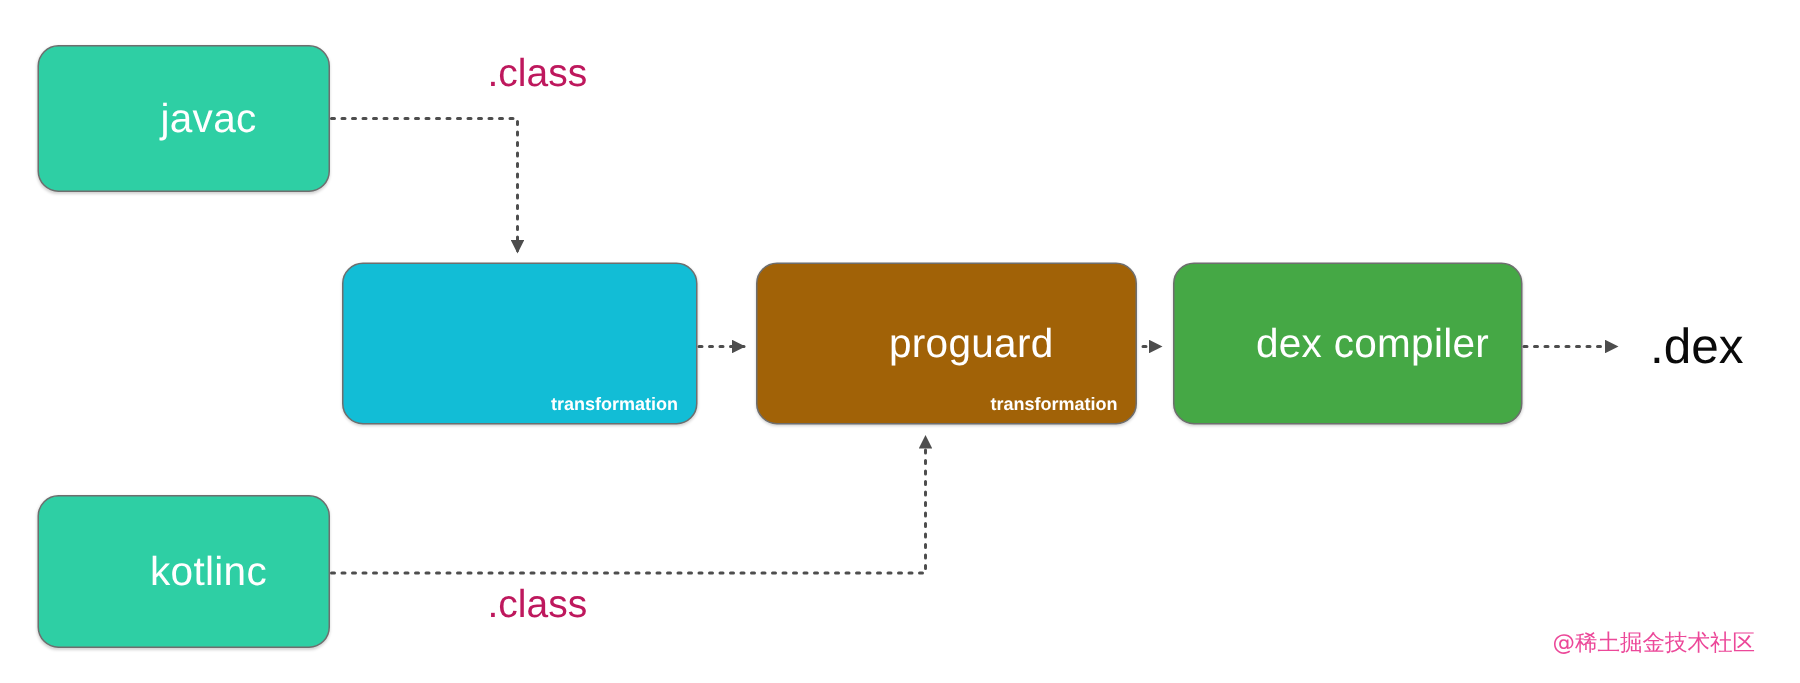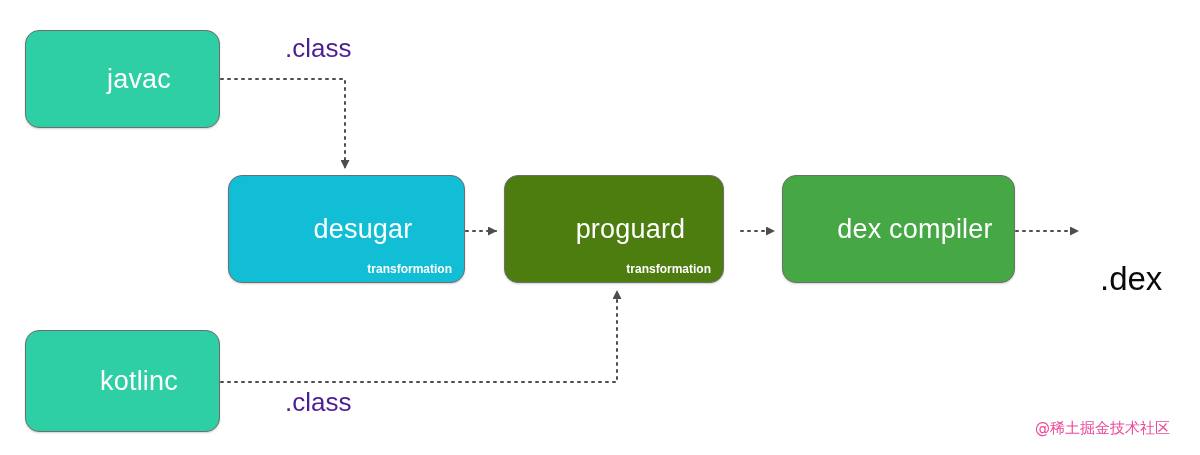--- a/index.html
+++ b/index.html
@@ -49,32 +49,32 @@
     right: 12px;
     bottom: 7px;
     color: #ffffff;
     font-size: 12px;
     font-weight: 700;
     line-height: 1;
     white-space: nowrap;
   }
   .edge-label {
     position: absolute;
-    color: #4c1d95;
+    color: #be185d;
     font-size: 26px;
     line-height: 1;
     white-space: nowrap;
+    margin-left: 40px;
   }
   .output-label {
     position: absolute;
     color: #0a0a0a;
     font-size: 33px;
     line-height: 1;
     white-space: nowrap;
-    margin-top: 48px;
   }
   .watermark {
     position: absolute;
     color: #ec4899;
     font-size: 15px;
     line-height: 1;
     white-space: nowrap;
     font-family: "DejaVu Sans", sans-serif;
   }
 </style>
@@ -115,25 +115,24 @@
     <g>
       <path d="M221,382 L617,382 L617,291" fill="none" stroke="#4d4d4d" stroke-width="2" stroke-dasharray="2 5" stroke-linecap="round" marker-end="url(#arrow-up)"></path>
     </g>
   </svg>
 
   <div class="node" style="left:25px; top:30px; width:195px; height:98px; background:#2ECFA4;">
     <span class="node-label">javac</span>
   </div>
 
   <div class="node" style="left:228px; top:175px; width:237px; height:108px; background:#12BDD6;">
-    <span class="node-label">desugar</span>
     <span class="node-sub">transformation</span>
   </div>
 
-  <div class="node" style="left:504px; top:175px; width:220px; height:108px; background:#4d7c0f;">
+  <div class="node" style="left:504px; top:175px; width:254px; height:108px; background:#a16207;">
     <span class="node-label">proguard</span>
     <span class="node-sub">transformation</span>
   </div>
 
   <div class="node" style="left:782px; top:175px; width:233px; height:108px; background:#45A845;">
     <span class="node-label">dex compiler</span>
   </div>
 
   <div class="node" style="left:25px; top:330px; width:195px; height:102px; background:#2ECFA4;">
     <span class="node-label">kotlinc</span>

